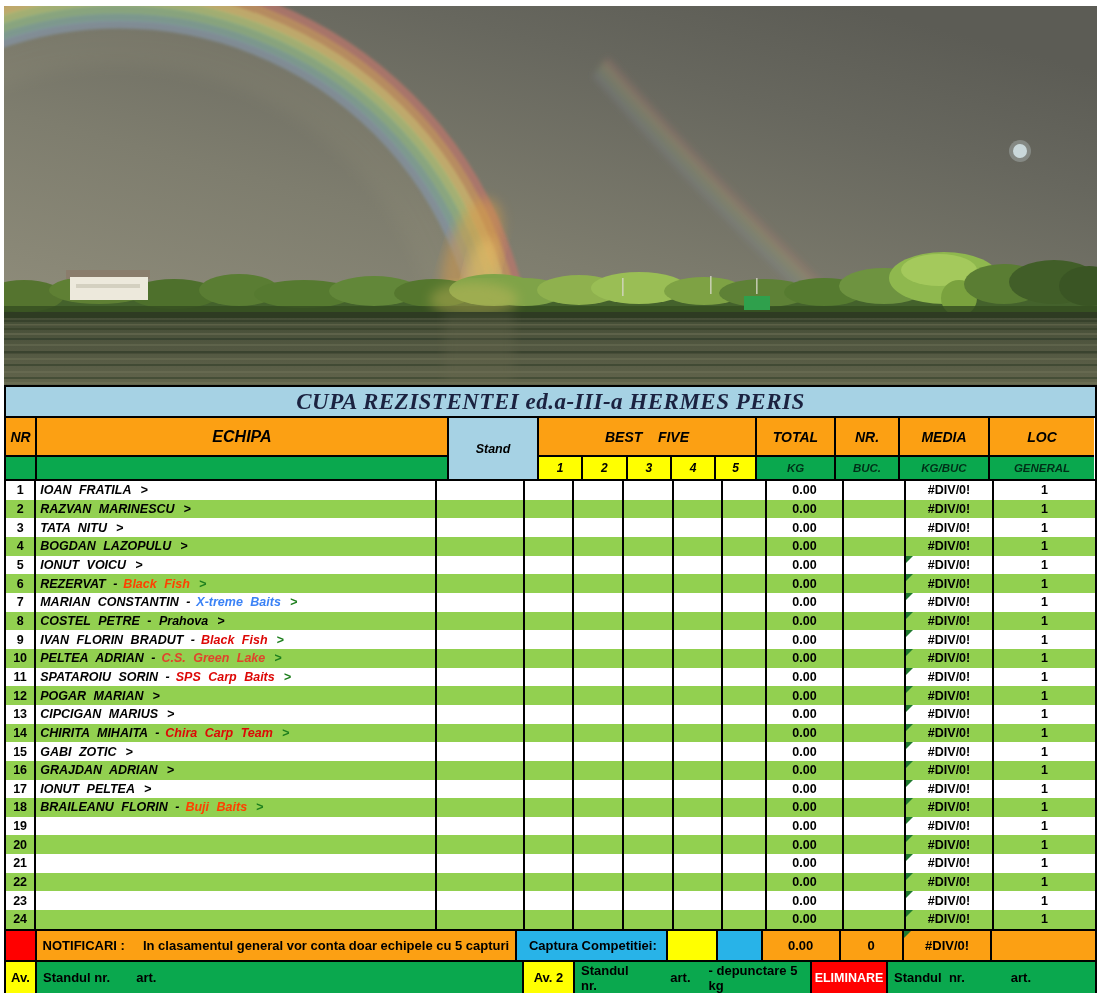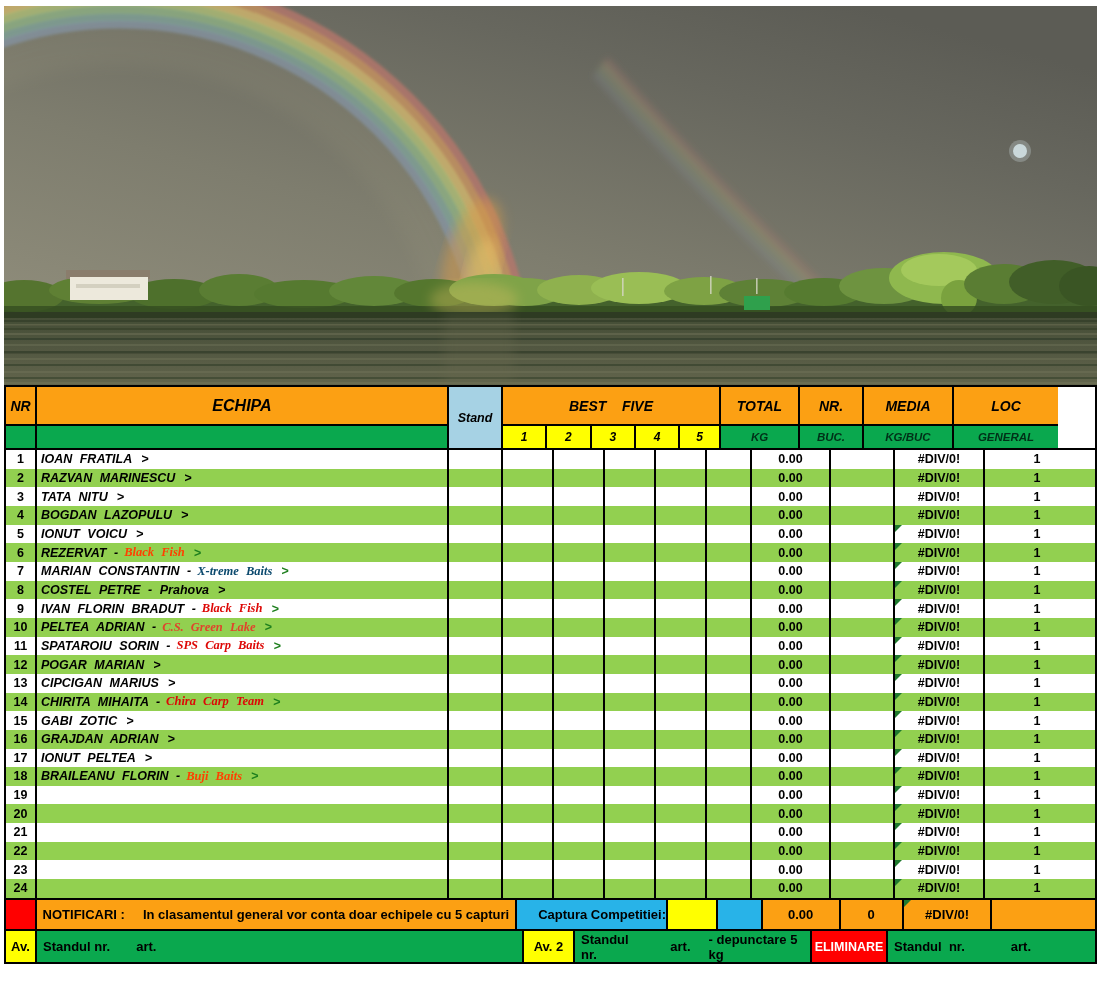--- a/index.html
+++ b/index.html
@@ -22,45 +22,45 @@
   .hbot{height:22px;display:flex;align-items:center;justify-content:center;
         font-weight:bold;font-style:italic;font-size:11.5px;}
   .hbot.green{background:var(--green_dark);color:#003018;}
   .stand-cell{background:var(--blue_light);height:100%;display:flex;align-items:center;justify-content:center;
               font-weight:bold;font-style:italic;font-size:12.5px;}
   .five-row{display:flex;height:22px;}
   .five-cell{box-sizing:border-box;background:var(--yellow);border-right:2px solid #000;
              display:flex;align-items:center;justify-content:center;font-weight:bold;font-style:italic;font-size:12px;}
   .five-cell:last-child{border-right:none;}
   
-  .w-nr{width:31px;} .w-echipa{width:412px;} .w-stand{width:54px;}
+  .w-nr{width:31px;} .w-echipa{width:412px;} .w-stand{width:90px;}
   .w-c{width:51px;} .w-c5{width:45px;}
   .w-total{width:79px;} .w-buc{width:64px;} .w-media{width:90px;} .w-loc{width:104px;}
   
   .tbody{height:448px;overflow:hidden;}
   .trow{display:flex;height:18.67px;background:#ffffff;}
   .trow.stripe{background:var(--green_stripe);}
   .tcell{box-sizing:border-box;border-right:2px solid #000;height:100%;
          display:flex;align-items:center;justify-content:center;
          font-weight:bold;font-size:12.5px;overflow:hidden;white-space:nowrap;}
   .tcell:last-child{border-right:none;}
   .tcell.name{justify-content:flex-start;padding-left:4px;font-style:italic;word-spacing:4px;}
   .tcell .arrow{margin-left:9px;font-style:italic;}
-  .tcell .sponsor{margin-left:6px;font-style:italic;font-family:Liberation Serif, serif;}
+  .tcell .sponsor{margin-left:6px;font-style:italic;}
   .tcell.media-cell{position:relative;}
   .err-flag{position:absolute;left:0;top:0;width:0;height:0;
             border-top:7px solid var(--flag_green);border-right:7px solid transparent;}
   
   .sumrow{display:flex;height:31px;border-top:2px solid #000;box-sizing:border-box;}
   .scell{box-sizing:border-box;border-right:2px solid #000;display:flex;align-items:center;
          font-weight:bold;font-size:13px;}
   .scell:last-child{border-right:none;}
   .sw-red{width:31px;background:var(--red);}
   .sw-orange{width:487px;background:var(--orange);padding-left:6px;}
-  .sw-cyan1{width:153px;background:var(--blue_cyan);padding-left:18px;justify-content:flex-end;}
+  .sw-cyan1{width:153px;background:var(--blue_cyan);padding-left:12px;}
   .sw-yel{width:51px;background:var(--yellow);}
   .sw-cyan2{width:45px;background:var(--blue_cyan);}
   .scell.val{justify-content:center;background:var(--orange);position:relative;}
   
   .footrow{display:flex;height:33px;border-top:2px solid #000;box-sizing:border-box;}
   .fcell{box-sizing:border-box;border-right:2px solid #000;display:flex;align-items:center;
          font-weight:bold;font-size:13px;}
   .fcell:last-child{border-right:none;}
   .fw-av1{width:31px;background:var(--yellow);justify-content:center;}
   .fw-g1{width:487px;background:var(--green_dark);}
@@ -189,20 +189,23 @@
         <rect x="0" y="365" width="1093" height="2" fill="#6F7257" opacity="0.5"></rect>
         <rect x="0" y="371" width="1093" height="2" fill="#454E37"></rect>
         <rect x="0" y="376" width="1093" height="2" fill="#73755A" opacity="0.5"></rect>
         <rect x="440" y="306" width="70" height="73" fill="#6A6B4F" opacity="0.25" filter="url(#b6)"></rect>
       </g>
     </svg>
   </div>
 
   <div class="sheet">
 
+    <div class="title-row">
+      <span>CUPA REZISTENTEI ed.a-III-a HERMES PERIS</span>
+    </div>
 
     <div class="hdr">
       <div class="hcol w-nr">
         <div class="htop">NR</div>
         <div class="hbot green"></div>
       </div>
       <div class="hcol w-echipa">
         <div class="htop" style="font-size:16px;">ECHIPA</div>
         <div class="hbot green"></div>
       </div>
@@ -367,21 +370,21 @@
           <span class="err-flag"></span>
           <span>#DIV/0!</span>
         </div>
         <div class="tcell w-loc">1</div>
       </div>
 
       <div class="trow">
         <div class="tcell w-nr">7</div>
         <div class="tcell w-echipa name">
           <span>MARIAN CONSTANTIN -</span>
-          <span class="sponsor" style="color: #0c4a6e;">X-treme Baits</span>
+          <span class="sponsor" style="color: #3b82f6;">X-treme Baits</span>
           <span class="arrow" style="color: rgb(30, 127, 30);">&gt;</span>
         </div>
         <div class="tcell w-stand"></div>
         <div class="tcell w-c"></div>
         <div class="tcell w-c"></div>
         <div class="tcell w-c"></div>
         <div class="tcell w-c"></div>
         <div class="tcell w-c5"></div>
         <div class="tcell w-total">0.00</div>
         <div class="tcell w-buc"></div>

